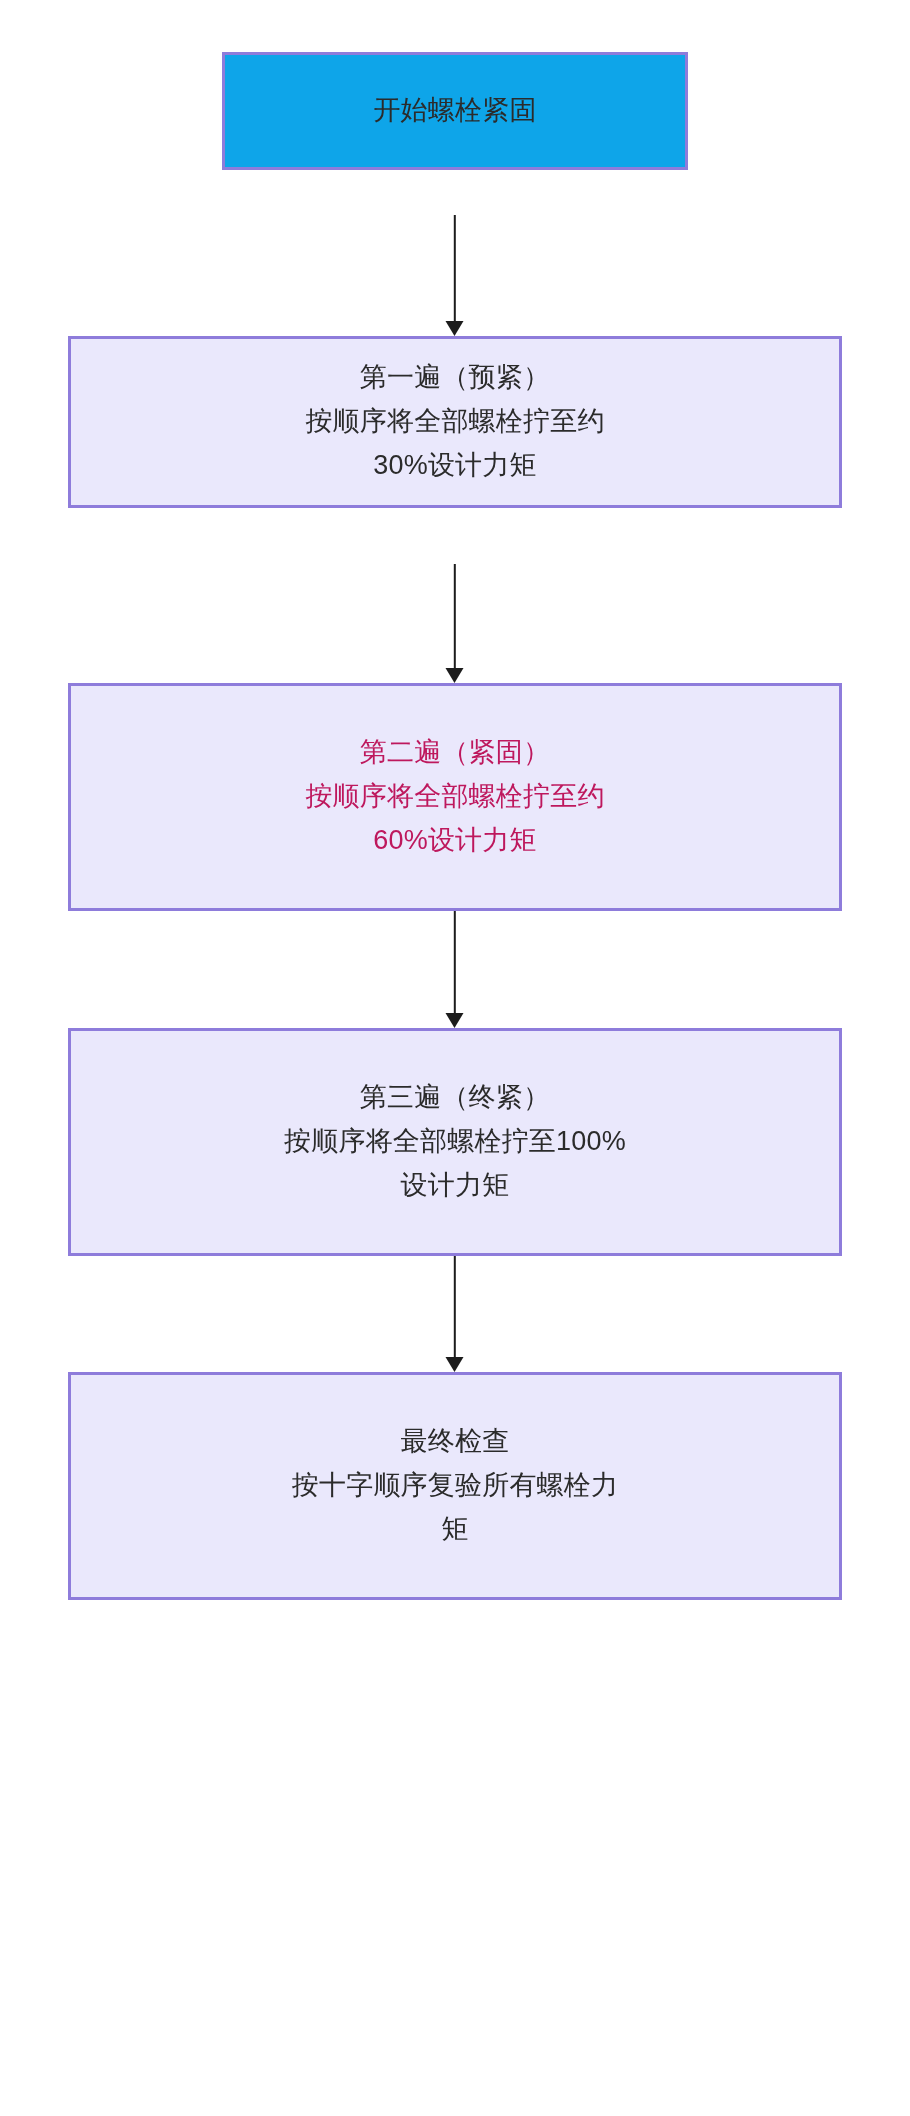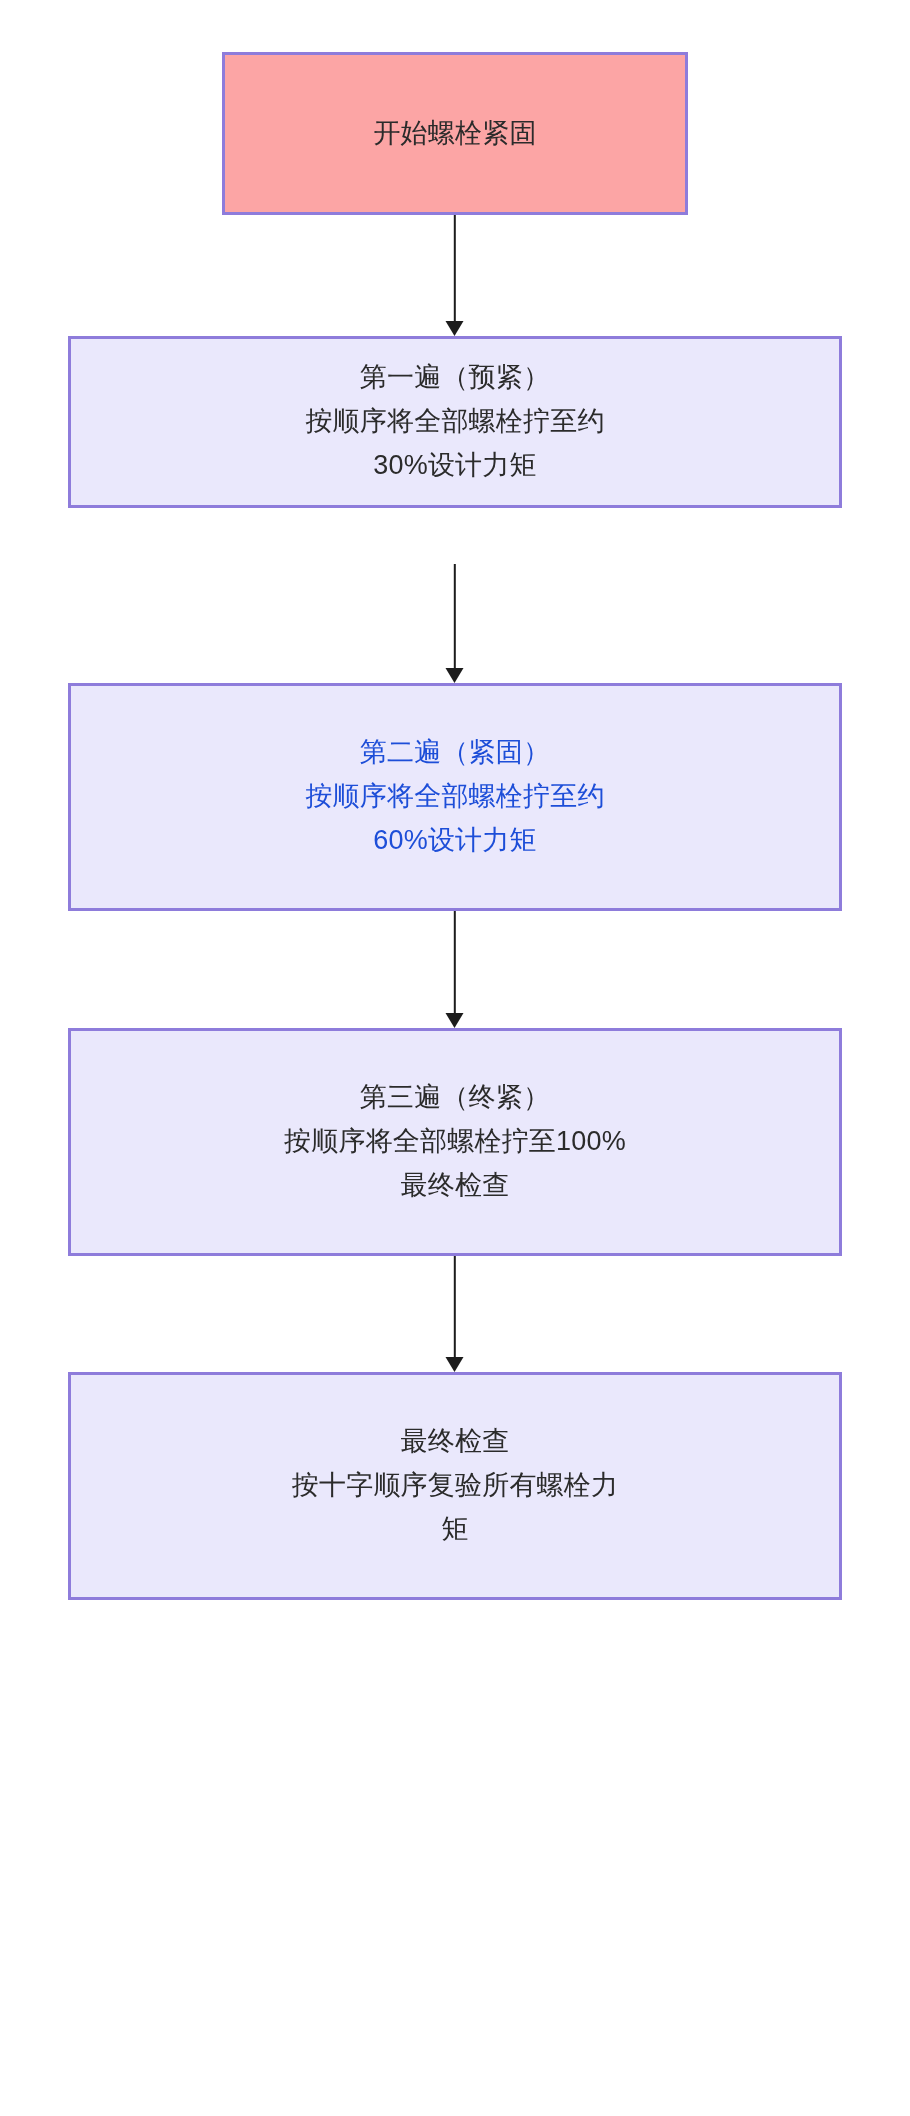--- a/index.html
+++ b/index.html
@@ -58,40 +58,40 @@
     border-right: 9.5px solid transparent;
     border-top: 15px solid #1C1C1C;
     transform: translateX(-9.5px);
   }
 </style>
 </head>
 <body>
 
 <div id="flowchart-canvas" style="background: rgb(255, 255, 255);">
 
-  <div class="node" style="left: 222px; top: 52px; width: 466px; height: 163px; background: #fca5a5; border-color: rgb(142, 124, 219);">
+  <div class="node" style="left: 222px; top: 52px; width: 466px; height: 118px; background: #0ea5e9; border-color: rgb(142, 124, 219);">
     <span class="node-label" style="color: rgb(43, 43, 43);">开始螺栓紧固</span>
   </div>
 
   <div class="node" style="left: 68px; top: 336px; width: 774px; height: 172px; background: rgb(234, 232, 252); border-color: rgb(142, 124, 219);">
     <span class="node-label" style="color: rgb(43, 43, 43);">第一遍（预紧）
 按顺序将全部螺栓拧至约
 30%设计力矩</span>
   </div>
 
   <div class="node" style="left: 68px; top: 683px; width: 774px; height: 228px; background: rgb(234, 232, 252); border-color: rgb(142, 124, 219);">
-    <span class="node-label" style="color: #1d4ed8;">第二遍（紧固）
+    <span class="node-label" style="color: #be185d;">第二遍（紧固）
 按顺序将全部螺栓拧至约
 60%设计力矩</span>
   </div>
 
   <div class="node" style="left: 68px; top: 1028px; width: 774px; height: 228px; background: rgb(234, 232, 252); border-color: rgb(142, 124, 219);">
     <span class="node-label" style="color: rgb(43, 43, 43);">第三遍（终紧）
 按顺序将全部螺栓拧至100%
-最终检查</span>
+设计力矩</span>
   </div>
 
   <div class="node" style="left: 68px; top: 1372px; width: 774px; height: 228px; background: rgb(234, 232, 252); border-color: rgb(142, 124, 219);">
     <span class="node-label" style="color: rgb(43, 43, 43);">最终检查
 按十字顺序复验所有螺栓力
 矩</span>
   </div>
 
   <div class="edge" style="left: 455px; top: 215px; height: 121px;">
     <div class="edge-line" style="height: 107px; background: rgb(28, 28, 28);"></div>

